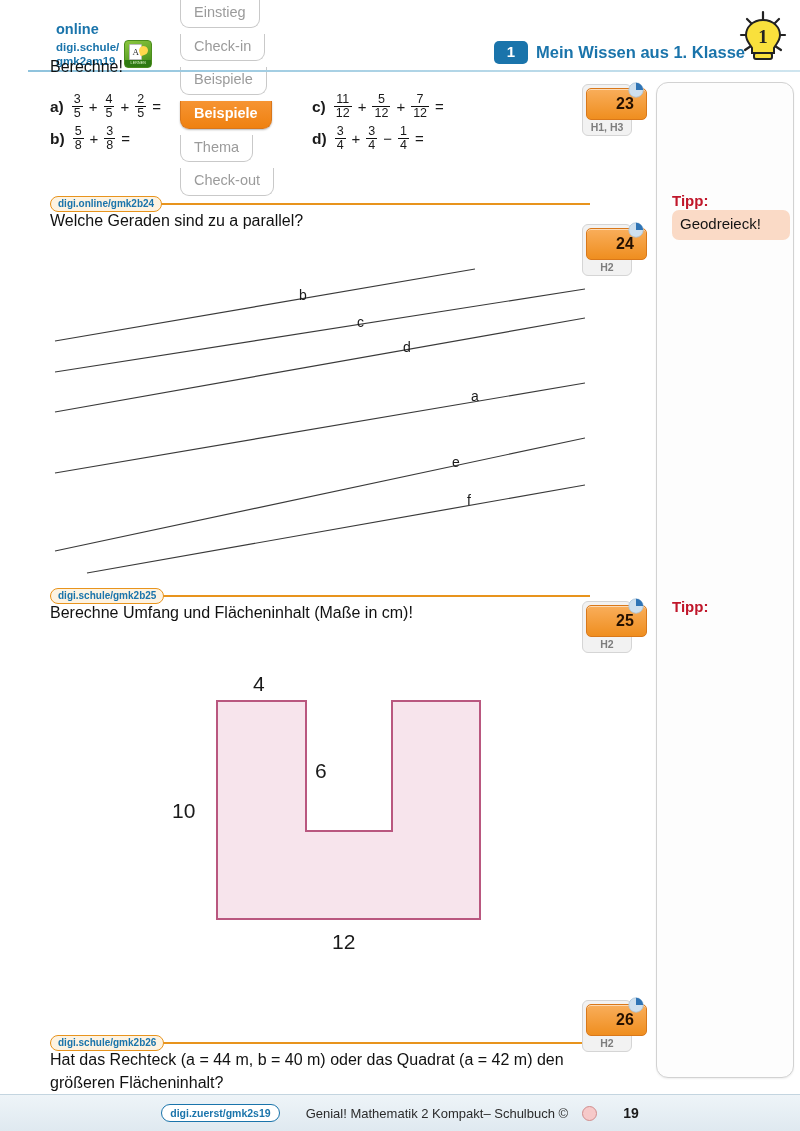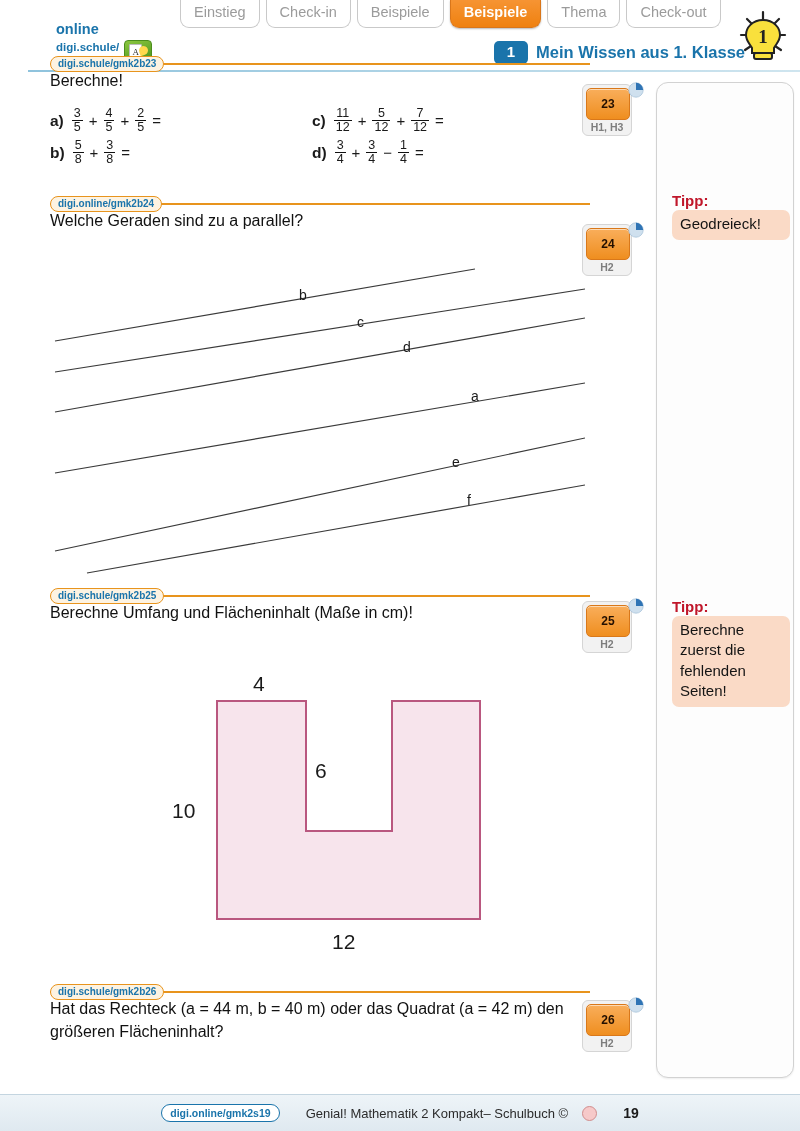--- a/index.html
+++ b/index.html
@@ -7,21 +7,21 @@
     width:800px;height:1131px;
     background:#ffffff;
     font-family:"Liberation Sans", sans-serif;
     color:#1a1a1a;
     position:relative;
     overflow:hidden;
   }
   .page{position:absolute;inset:0;}
 
   
-  .tabbar{position:absolute;left:180px;top:0px;display:flex;gap:6px;align-items:flex-start;}
+  .tabbar{position:absolute;left:180px;top:0px;display:flex;gap:6px;align-items:flex-start;flex-direction:column;}
   .tab{
     border:1px solid #c9c9c9;border-top:none;
     border-bottom-left-radius:9px;border-bottom-right-radius:9px;
     background:#ffffff;color:#9b9b9b;
     font-size:14.5px;padding:4px 13px 6px 13px;
     line-height:1.15;white-space:nowrap;
   }
   .tab.active{
     background:#f18a21;
     background:linear-gradient(#f69433,#ef8110);
@@ -92,23 +92,24 @@
     color:#1a74ab;line-height:1.1;white-space:nowrap;
   }
   .qtext{font-size:16px;line-height:1.42;color:#111;}
 
   
   .badge{position:absolute;width:42px;}
   .badge-box{
     width:42px;height:30px;border-radius:5px;
     background:linear-gradient(#f9ae5b,#ef8e1f);
     border:1px solid #d9781a;
-    color:#241000;font-weight:bold;font-size:12px;
+    color:#241000;font-weight:bold;font-size:16px;
     display:flex;align-items:center;justify-content:center;
     box-shadow:inset 0 1px 0 rgba(255,255,255,.55);
+    padding-left:17px;
   }
   .badge-shell{
     background:#f2f2f2;border:1px solid #d5d5d5;border-radius:6px;
     padding:3px 3px 1px 3px;width:42px;box-sizing:content-box;
   }
   .badge-sub{text-align:center;font-size:10.5px;color:#7d7d7d;font-weight:bold;line-height:14px;}
   .pie-icon{position:absolute;width:16px;height:16px;}
 
   
   .frac-row{display:flex;align-items:center;gap:6px;font-size:16px;}
@@ -185,28 +186,23 @@
 
   <div class="sidepanel"></div>
 
   <div class="tip" style="top:192px;">
     <div class="tip-title">Tipp:</div>
     <div class="tip-body">Geodreieck!</div>
   </div>
 
   <div class="tip" style="top:598px;">
     <div class="tip-title">Tipp:</div>
-    <div class="tip-body">Berechne zuerst die fehlenden Seiten!</div>
   </div>
 
   <div class="ex" style="top:56px;width:540px;">
-    <div class="codebar">
-      <div class="rule"></div>
-      <div class="codepill">digi.schule/gmk2b23</div>
-    </div>
     <div class="qtext">Berechne!</div>
 
     <div style="position:relative;margin-top:14px;height:62px;">
 
       <div class="frac-row" style="position:absolute;left:0;top:0;">
         <span class="itemlab">a)</span>
         <span class="frac">
             <span class="num">3</span>
             <span class="den">5</span>
           </span>
@@ -348,42 +344,42 @@
   <svg class="fig" style="left:160px;top:668px;width:360px;height:292px;" viewBox="0 0 360 292">
     <polygon points="57,33 146,33 146,163 232,163 232,33 320,33 320,251 57,251" fill="#f7e4ec" stroke="#b9577f" stroke-width="2" stroke-linejoin="miter"></polygon>
     <g font-family="Liberation Sans, sans-serif" font-size="21" fill="#1a1a1a">
       <text x="93" y="23">4</text>
       <text x="155" y="110">6</text>
       <text x="12" y="150">10</text>
       <text x="172" y="281">12</text>
     </g>
   </svg>
 
-  <div class="ex" style="top:984px;width:540px;">
+  <div class="ex" style="top:1035px;width:540px;">
     <div class="codebar">
       <div class="rule"></div>
       <div class="codepill">digi.schule/gmk2b26</div>
     </div>
     <div class="qtext">Hat das Rechteck (a = 44 m, b = 40 m) oder das Quadrat (a = 42 m) den größeren Flächeninhalt?</div>
   </div>
 
   <div class="badge" style="left:582px;top:1000px;">
     <div class="badge-shell">
       <div class="badge-box">26</div>
       <div class="badge-sub">H2</div>
     </div>
   </div>
   <svg class="pie-icon" style="left:628px;top:997px;" viewBox="0 0 16 16">
     <circle cx="8" cy="8" r="7.2" fill="#cfe0ee" stroke="#a9c4da" stroke-width=".8"></circle>
     <path d="M8 8 L8 .8 A7.2 7.2 0 0 1 15.2 8 Z" fill="#2f74b5"></path>
   </svg>
 
   <div class="footer">
     <div class="footer-inner">
-      <div class="footpill">digi.online/gmk2s19</div>
+      <div class="footpill">digi.zuerst/gmk2s19</div>
       <div class="foottext">
         <span>Genial! Mathematik 2 Kompakt– Schulbuch ©</span>
         <span class="globe"></span>
       </div>
       <div class="footpage">19</div>
     </div>
   </div>
 
 </div>
 

